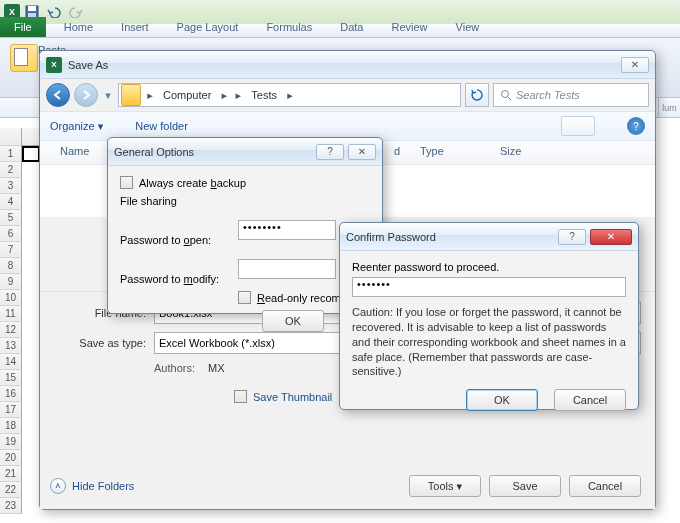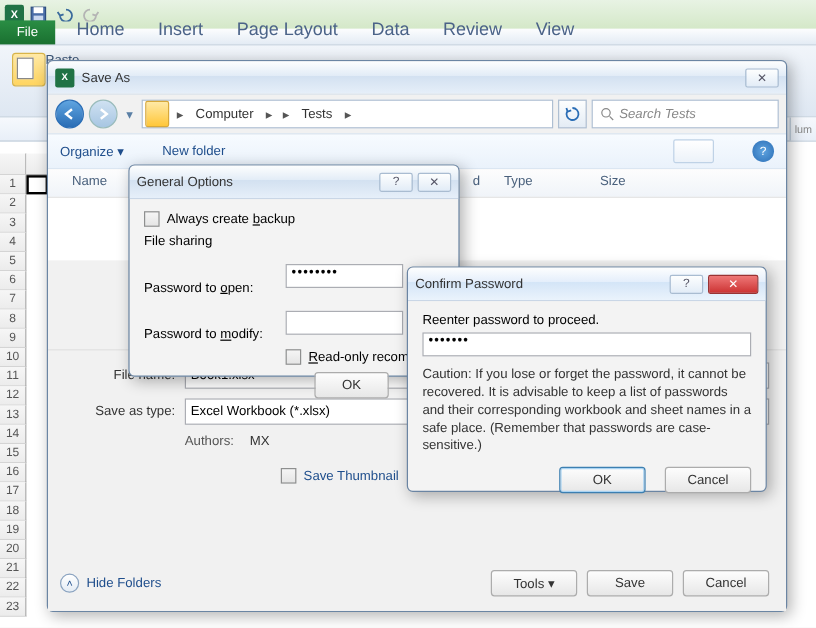--- a/index.html
+++ b/index.html
@@ -4,21 +4,21 @@
 <style>
 *{box-sizing:border-box;margin:0;padding:0;font-family:"Segoe UI",Tahoma,sans-serif;font-size:11px;-webkit-font-smoothing:antialiased;}
 body{background:#fff;width:680px;height:523px;overflow:hidden;position:relative;}
 
 
 .qat{height:24px;background:linear-gradient(#e8f3e4,#d4e8c8);display:flex;align-items:center;padding:0 4px;gap:2px;}
 .qat .xl{width:16px;height:16px;background:#207245;border-radius:2px;display:flex;align-items:center;justify-content:center;color:#fff;font-size:9px;font-weight:bold;}
 .qat .qi{width:20px;height:20px;display:flex;align-items:center;justify-content:center;}
 .tabs{height:14px;background:linear-gradient(#fcfdfe,#e3ebf4);display:flex;align-items:flex-end;border-bottom:1px solid #b9c9d8;}
 .filetab{background:linear-gradient(#2a8e44,#1a7030);color:#fff;padding:4px 14px;border-radius:0;font-size:11px;margin-right:4px;}
-.tab{padding:4px 14px;color:#4b6388;font-size:15px;}
+.tab{padding:4px 14px;color:#4b6388;font-size:11px;}
 .rcontent{height:60px;background:linear-gradient(#f1f5fa,#dee7f2);border-bottom:1px solid #b9c9d8;display:flex;align-items:flex-start;padding:4px;}
 .paste{display:flex;flex-direction:row;align-items:flex-start;padding:2px 6px;color:#3b5577;}
 .paste .icon{width:28px;height:28px;background:linear-gradient(#ffe9a6,#ffd560);border:1px solid #d8b44a;border-radius:3px;position:relative;}
 .paste .icon::after{content:'';position:absolute;left:3px;top:3px;width:12px;height:16px;background:#fff;border:1px solid #888;}
 .formula{height:20px;background:linear-gradient(#f6f9fd,#e8eff8);border-bottom:1px solid #b9c9d8;}
 .collbl{width:22px;float:right;height:100%;background:linear-gradient(#f6f9fd,#e8eff8);border-left:1px solid #b9c9d8;display:flex;align-items:center;justify-content:center;color:#888;font-size:9px;}
 
 
 .sheet{position:absolute;left:0;top:128px;width:40px;bottom:0;}
 .rowh{height:16px;border-bottom:1px solid #d4d4d4;border-right:1px solid #aaa;background:linear-gradient(#f6f6f6,#ececec);display:flex;align-items:center;justify-content:center;color:#555;font-size:10px;}
@@ -120,20 +120,21 @@
       <svg width="14" height="12">
         <path d="M6 2 A5 5 0 1 0 11 7 M11 7 l2 -3 M11 7 l-3 -1" fill="none" stroke="#b4b4b4" stroke-width="1.5"></path>
       </svg>
     </div>
 </div>
 <div class="tabs">
   <div class="filetab">File</div>
   <div class="tab">Home</div>
   <div class="tab">Insert</div>
   <div class="tab">Page Layout</div>
+  <div class="tab">Formulas</div>
   <div class="tab">Data</div>
   <div class="tab">Review</div>
   <div class="tab">View</div>
 </div>
 <div class="rcontent">
   <div class="paste">
     <div class="icon"></div>
     <span>Paste</span>
   </div>
   <div style="flex:1"></div>

